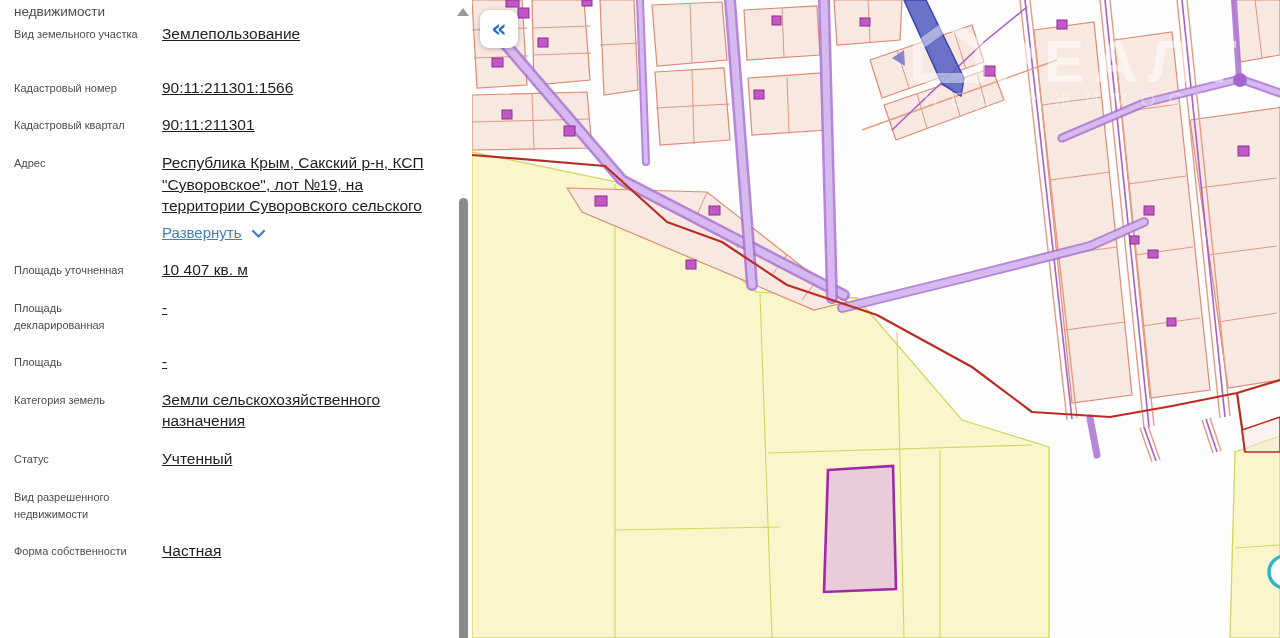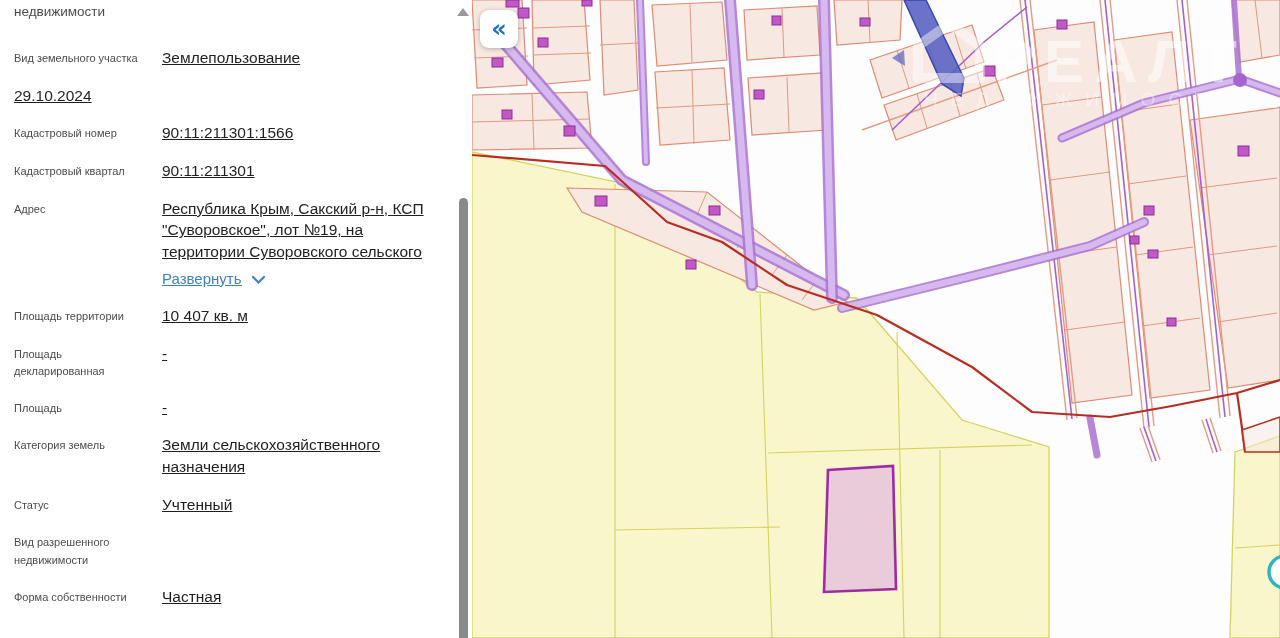--- a/index.html
+++ b/index.html
@@ -2,21 +2,21 @@
 <html><head>
 <meta charset="utf-8">
 <style>
   * { box-sizing: border-box; margin: 0; padding: 0; }
   html,body { width:1280px; height:638px; overflow:hidden; background:#fff;
               font-family:"Liberation Sans", sans-serif; }
   .app { display:flex; width:1280px; height:638px; }
 
   
   .panel { width:454px; height:638px; background:#fff; padding:4px 10px 0 14px; overflow:hidden; }
-  .partial-label { font-size:13.5px; color:#4c4c4c; margin-bottom:28px; }
+  .partial-label { font-size:13.5px; color:#4c4c4c; margin-bottom:4px; }
   .row { display:grid; grid-template-columns:148px 266px; margin-bottom:16px; }
   .row .lbl { font-size:11px; color:#4c4c4c; line-height:1.6; padding-top:3px; padding-right:10px; }
   .row .val { font-size:15.5px; color:#1f1f21; line-height:1.4; max-width:276px;text-decoration:underline; }
   .expand { margin-top:5px; display:flex; align-items:center; gap:9px; }
   .expand a { font-size:15px; color:#3d82c4; text-decoration:underline; cursor:pointer; }
   .expand svg { margin-top:3px; }
 
   
   .scrollbar { width:18px; height:638px; position:relative; background:#fff; }
   .sb-up { position:absolute; top:8px; left:3px; width:0; height:0;
@@ -51,21 +51,20 @@
 <div class="app">
 
   <div class="panel">
     <div class="partial-label">недвижимости</div>
 
     <div class="row">
       <div class="lbl">Вид земельного участка</div>
       <div class="val">Землепользование</div>
     </div>
     <div class="row">
-      <div class="val">29.10.2024</div>
     </div>
     <div class="row">
       <div class="lbl">Кадастровый номер</div>
       <div class="val">90:11:211301:1566</div>
     </div>
     <div class="row">
       <div class="lbl">Кадастровый квартал</div>
       <div class="val">90:11:211301</div>
     </div>
     <div class="row">
@@ -74,21 +73,21 @@
         <span>Республика Крым, Сакский р-н, КСП "Суворовское", лот №19, на территории Суворовского сельского</span>
         <div class="expand">
           <a>Развернуть</a>
           <svg width="15" height="10">
             <polyline points="2,2 7.5,7.5 13,2" stroke="#3d82c4" stroke-width="2.2" fill="none" stroke-linecap="round"></polyline>
           </svg>
         </div>
       </div>
     </div>
     <div class="row">
-      <div class="lbl">Площадь территории</div>
+      <div class="lbl">Площадь уточненная</div>
       <div class="val">10 407 кв. м</div>
     </div>
     <div class="row">
       <div class="lbl">Площадь декларированная</div>
       <div class="val">-</div>
     </div>
     <div class="row">
       <div class="lbl">Площадь</div>
       <div class="val">-</div>
     </div>

